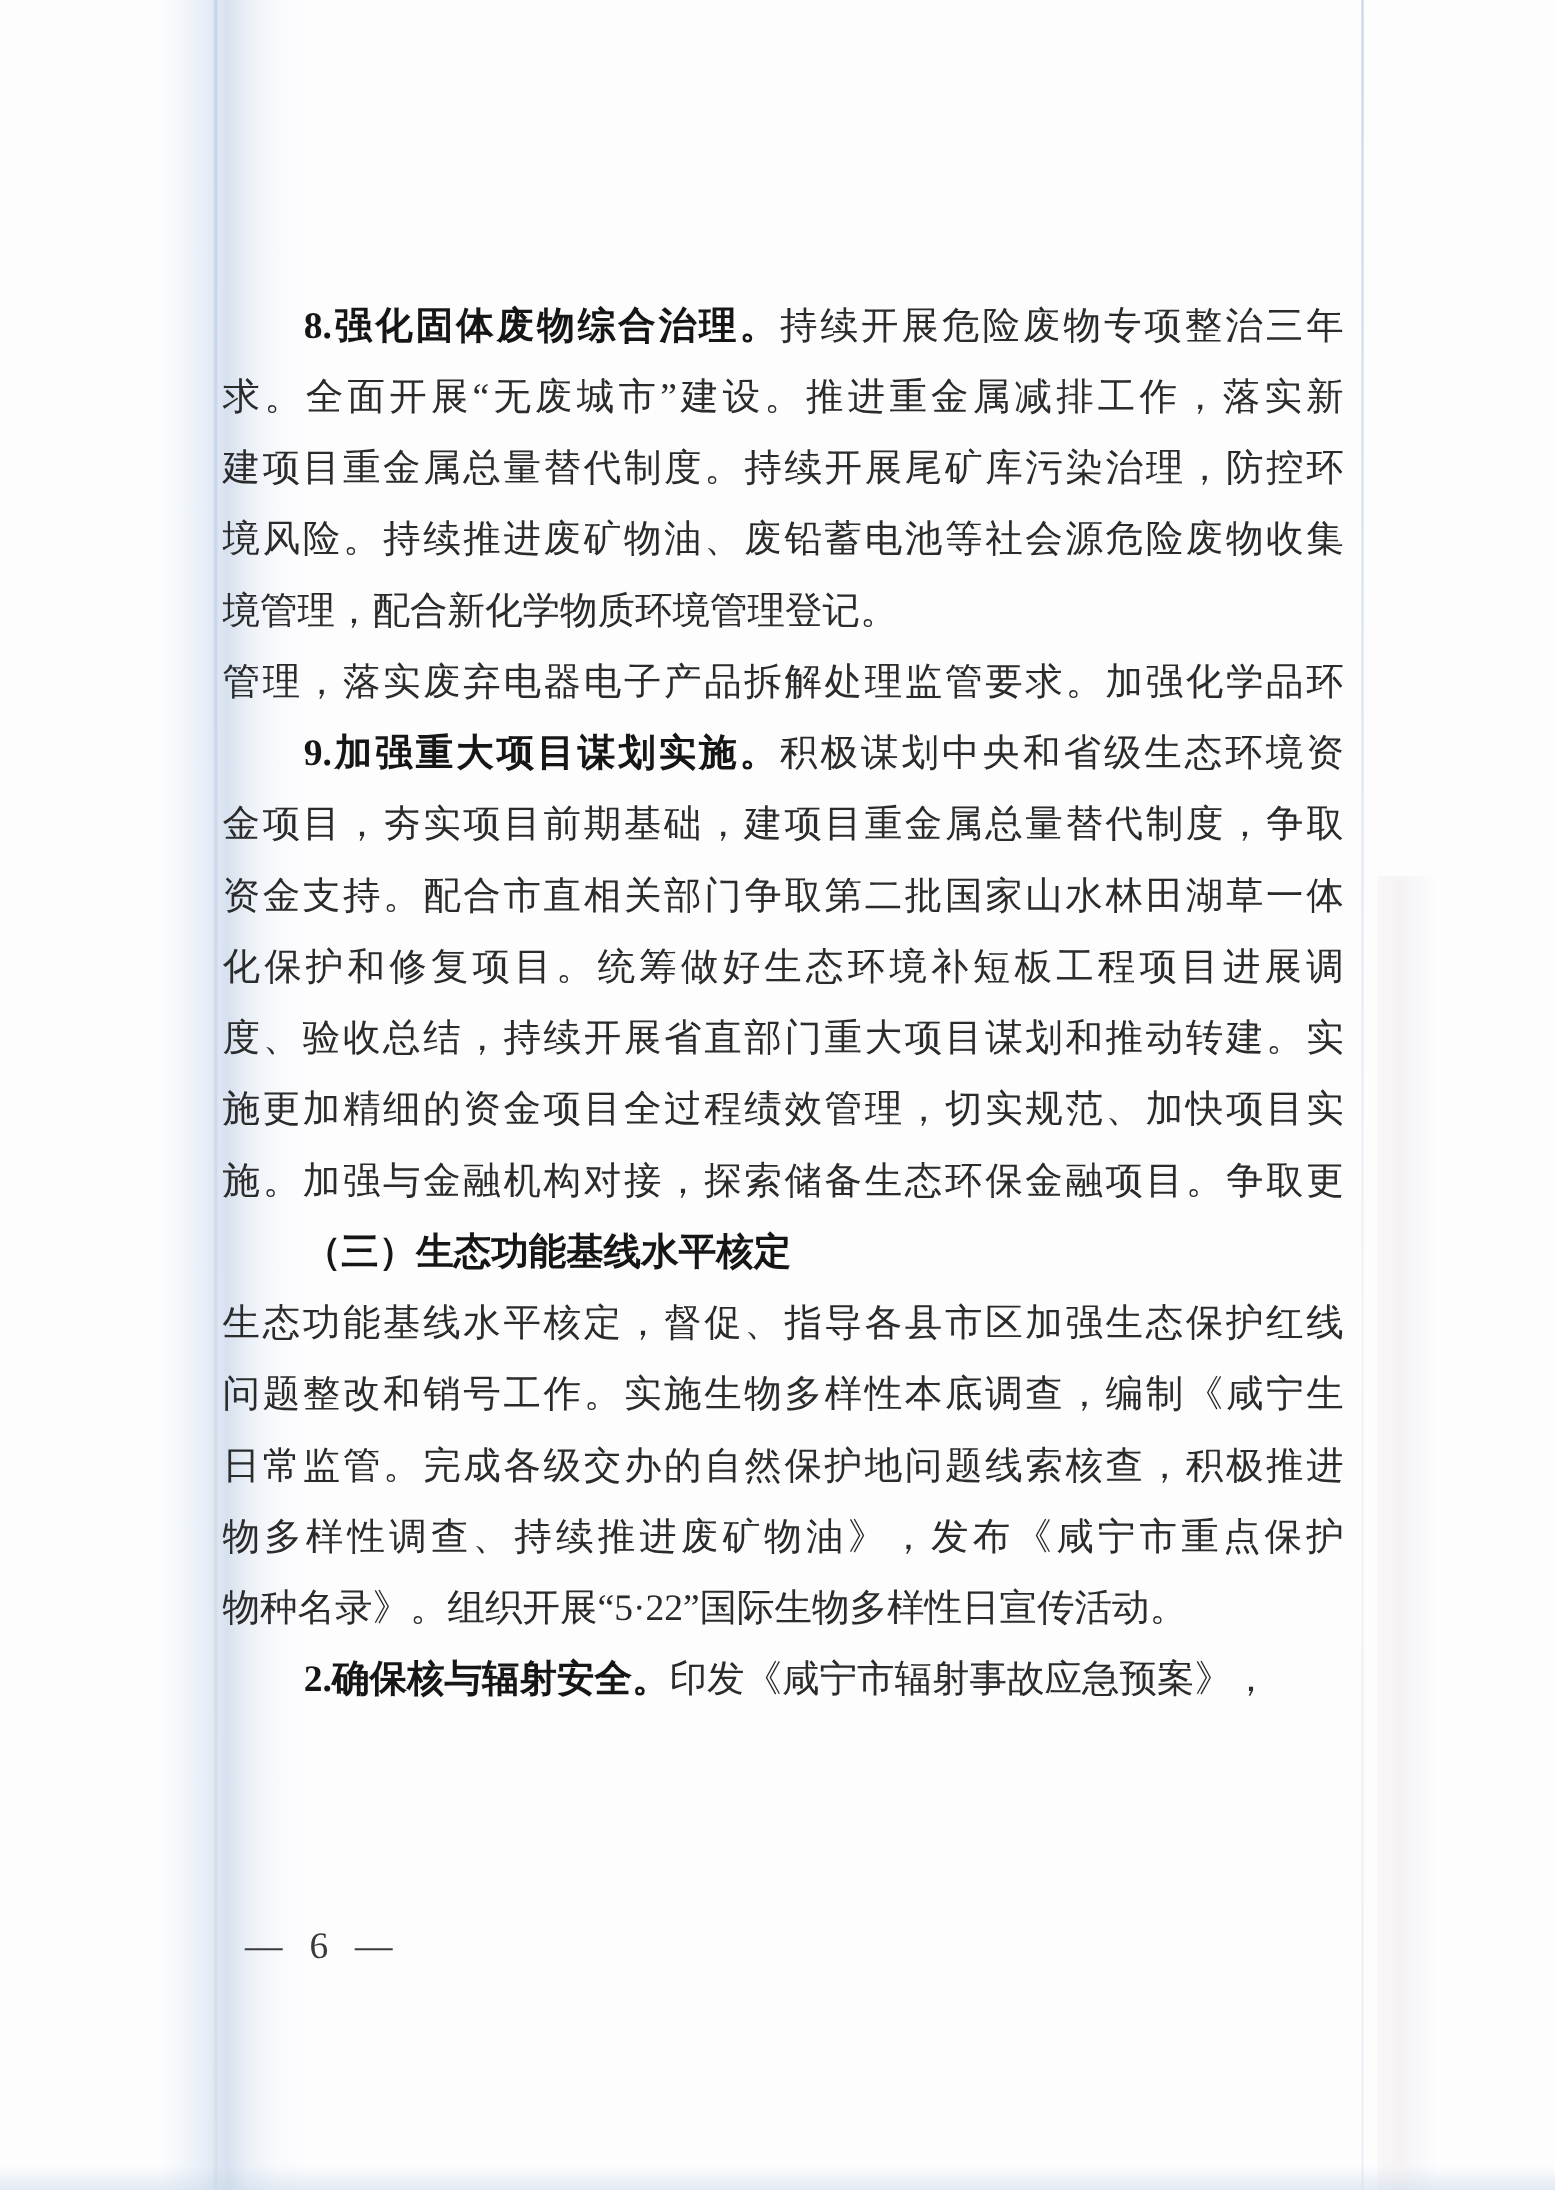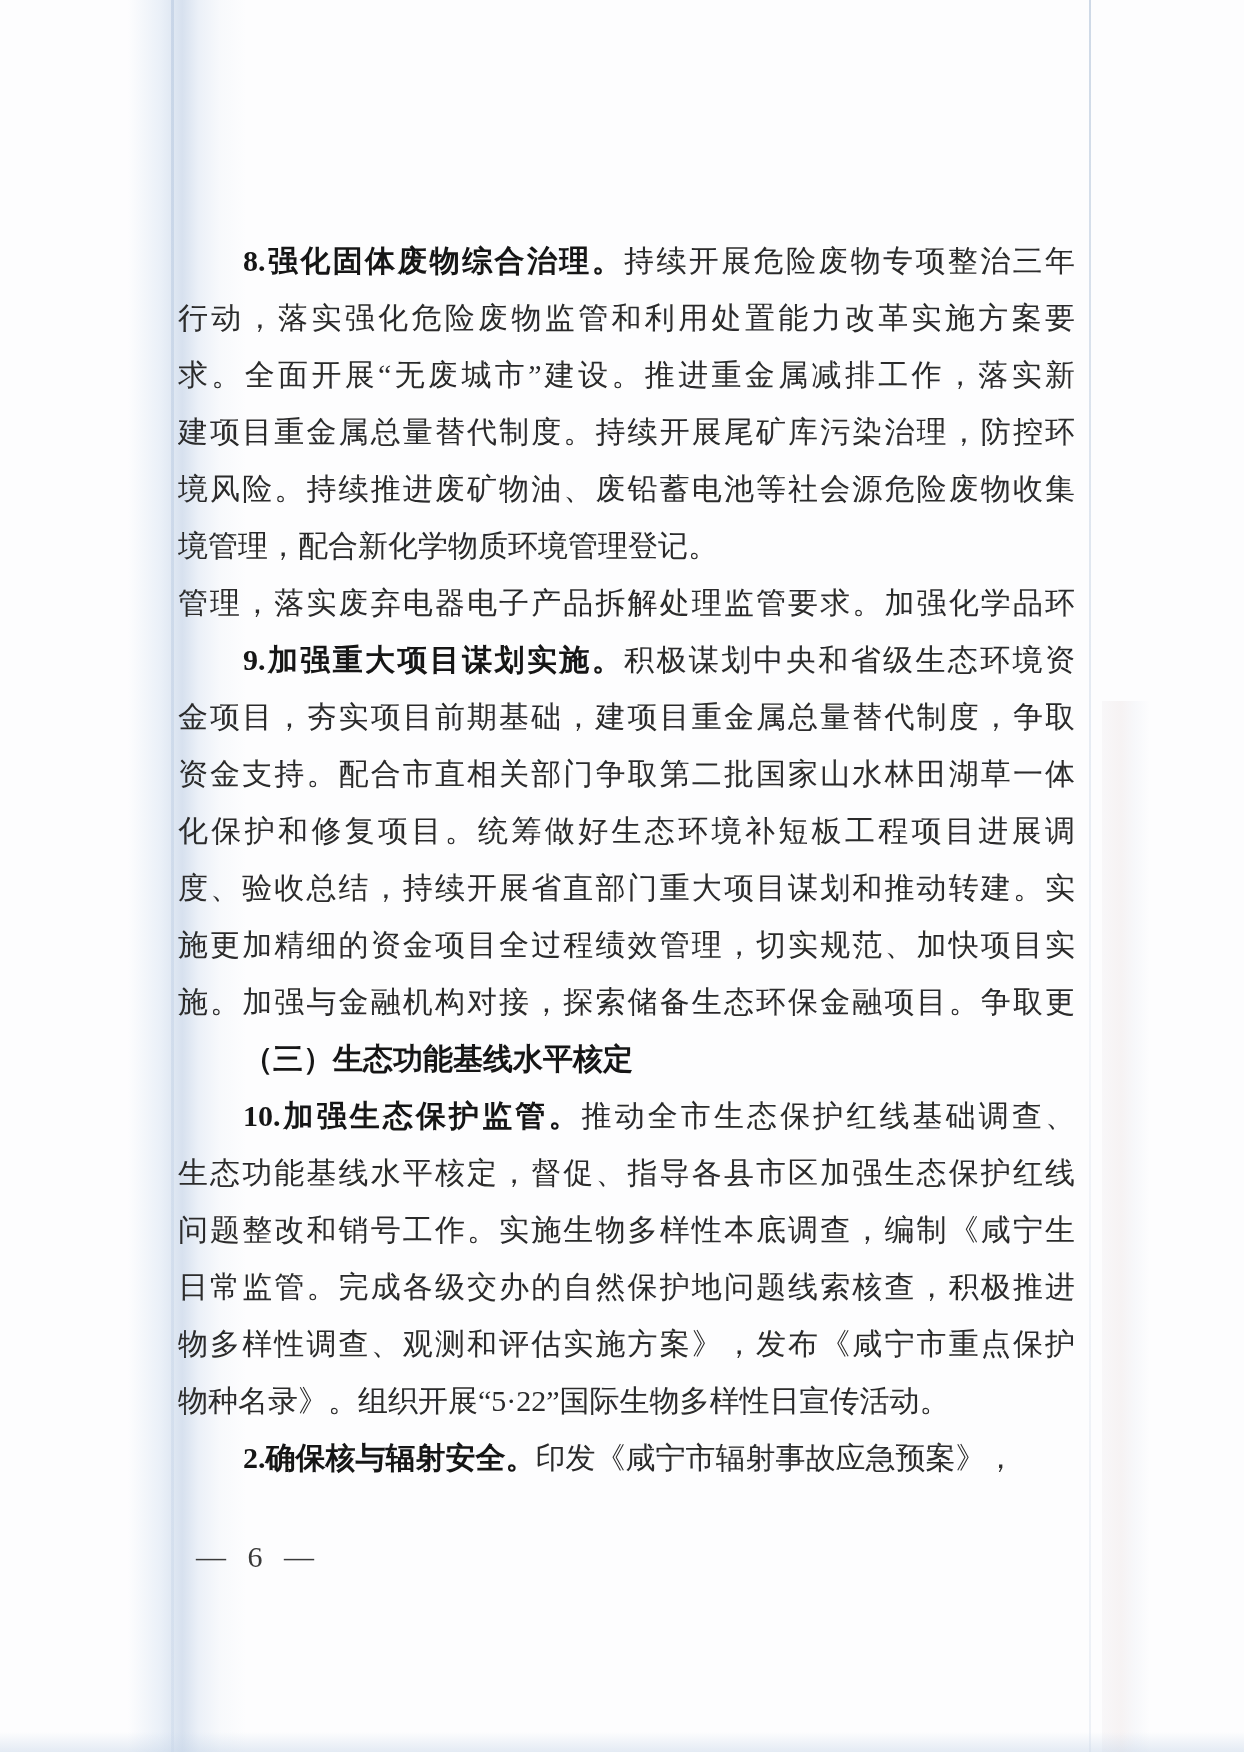--- a/index.html
+++ b/index.html
@@ -123,21 +123,20 @@
   <div class="scan-band-left"></div>
   <div class="scan-streak-left"></div>
   <div class="scan-line-right"></div>
   <div class="scan-band-right"></div>
   <div class="scan-strip-bottom"></div>
 
   <div class="textblock">
 
     <div class="line indent"><span class="b">8.强化固体废物综合治理。</span><span>持续开展危险废物专项整治三年</span></div>
 
-    <div class="line"><span>行动，落实强化危险废物监管和利用处置能力改革实施方案要</span></div>
 
     <div class="line"><span>求。全面开展“无废城市”建设。推进重金属减排工作，落实新</span></div>
 
     <div class="line"><span>建项目重金属总量替代制度。持续开展尾矿库污染治理，防控环</span></div>
 
     <div class="line"><span>境风险。持续推进废矿物油、废铅蓄电池等社会源危险废物收集</span></div>
 
     <div class="line no-justify"><span>境管理，配合新化学物质环境管理登记。</span></div>
 
     <div class="line"><span>管理，落实废弃电器电子产品拆解处理监管要求。加强化学品环</span></div>
@@ -152,29 +151,28 @@
 
     <div class="line"><span>度、验收总结，持续开展省直部门重大项目谋划和推动转建。实</span></div>
 
     <div class="line"><span>施更加精细的资金项目全过程绩效管理，切实规范、加快项目实</span></div>
 
     <div class="line"><span>施。加强与金融机构对接，探索储备生态环保金融项目。争取更</span></div>
 
 
     <div class="line indent no-justify"><span class="b">（三）生态功能基线水平核定</span></div>
 
-    <div class="line indent"><span class="b">10.加强生态保护监管。</span><span>推动全市生态保护红线基础调查、</span></div>
 
     <div class="line"><span>生态功能基线水平核定，督促、指导各县市区加强生态保护红线</span></div>
 
     <div class="line"><span>问题整改和销号工作。实施生物多样性本底调查，编制《咸宁生</span></div>
 
     <div class="line"><span>日常监管。完成各级交办的自然保护地问题线索核查，积极推进</span></div>
 
-    <div class="line"><span>物多样性调查、观测和评估实施方案》，发布《咸宁市重点保护</span></div>
+    <div class="line"><span>物多样性调查、持续推进废矿物油》，发布《咸宁市重点保护</span></div>
 
     <div class="line no-justify"><span>物种名录》。组织开展“5·22”国际生物多样性日宣传活动。</span></div>
 
     <div class="line indent no-justify"><span class="b">2.确保核与辐射安全。</span><span>印发《咸宁市辐射事故应急预案》，</span></div>
 
   </div>
 
   <div class="page-number">— 6 —</div>
 
 </div>

